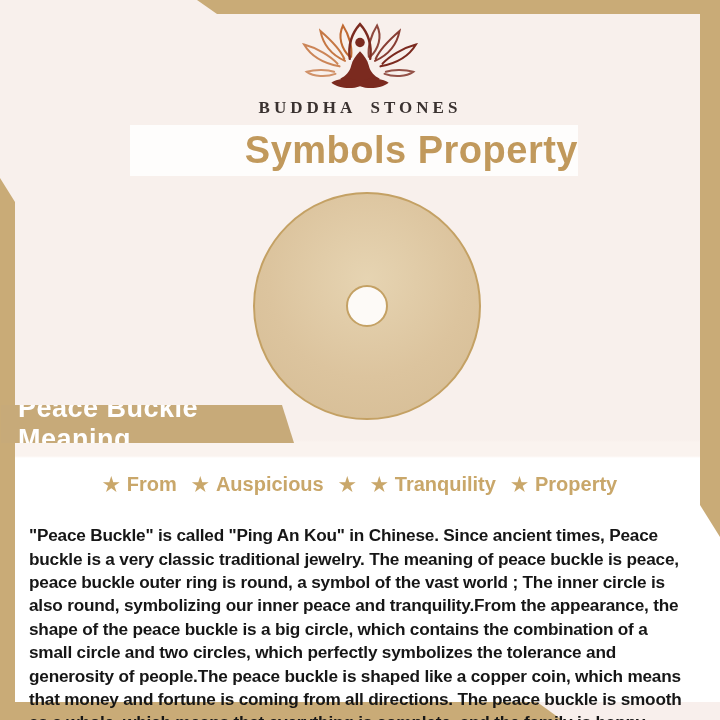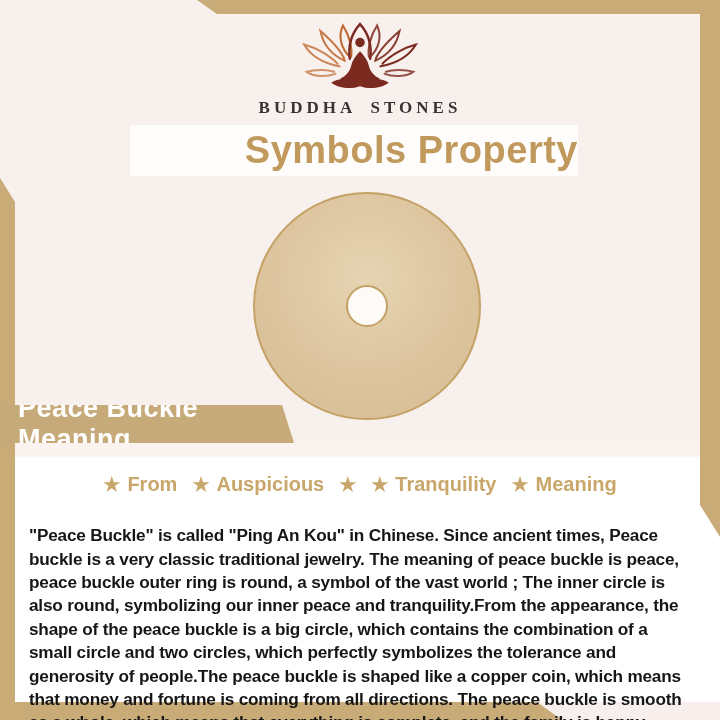--- a/index.html
+++ b/index.html
@@ -109,19 +109,19 @@
     </span>
     <span class="kw">
       <span class="star">★</span>
     </span>
     <span class="kw">
       <span class="star">★</span>
       <span>Tranquility</span>
     </span>
     <span class="kw">
       <span class="star">★</span>
-      <span>Meaning</span>
+      <span>Property</span>
     </span>
   </div>
 
   <p class="description">"Peace Buckle" is called "Ping An Kou" in Chinese. Since ancient times, Peace buckle is a very classic traditional jewelry. The meaning of peace buckle is peace, peace buckle outer ring is round, a symbol of the vast world ; The inner circle is also round, symbolizing our inner peace and tranquility.From the appearance, the shape of the peace buckle is a big circle, which contains the combination of a small circle and two circles, which perfectly symbolizes the tolerance and generosity of people.The peace buckle is shaped like a copper coin, which means that money and fortune is coming from all directions. The peace buckle is smooth as a whole, which means that everything is complete, and the family is happy. Now, Peace buckle is more and more popular among people, no matter which class regards it as auspicious.</p>
 
 </div>
 
 </body></html>

